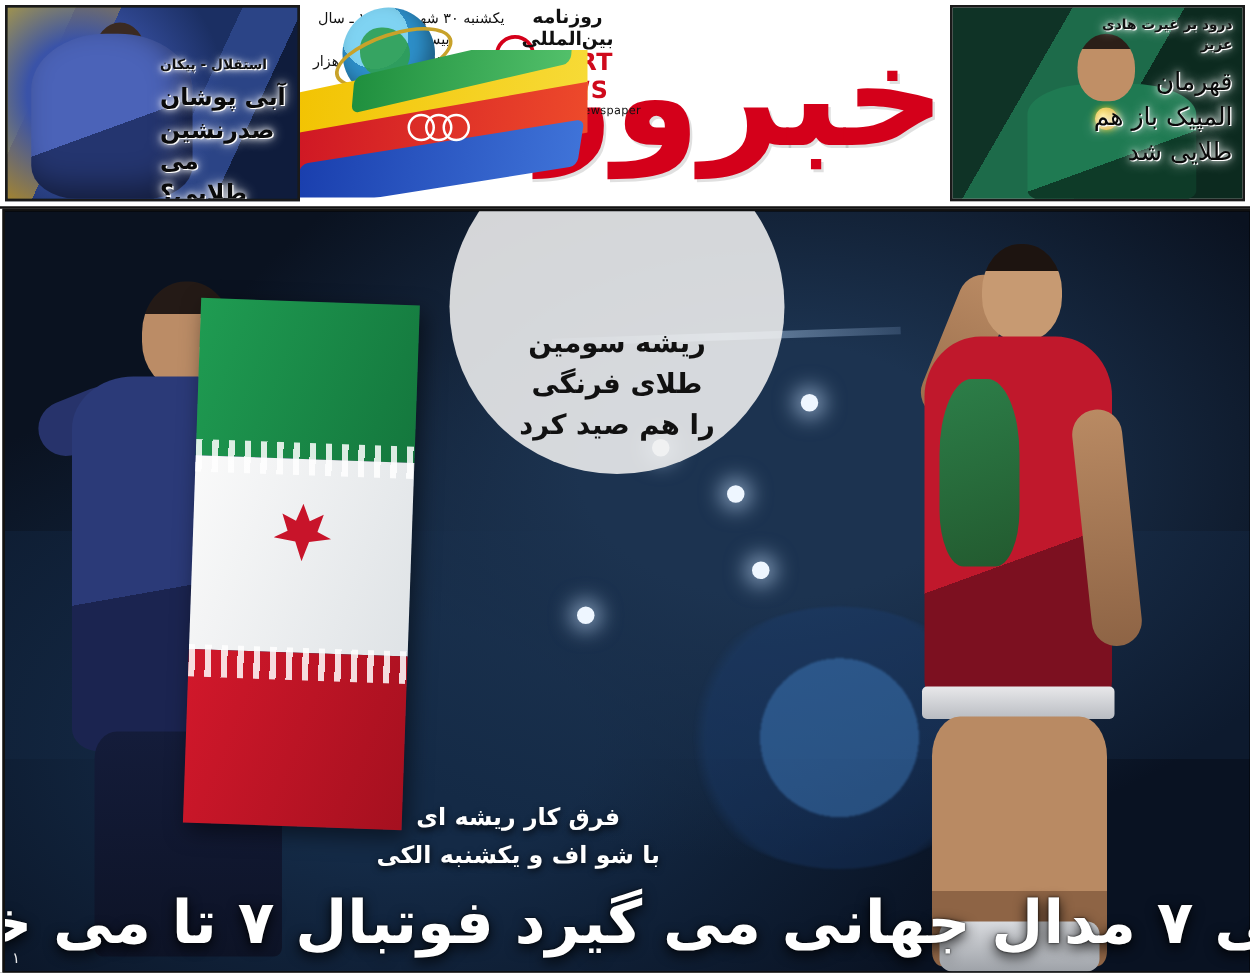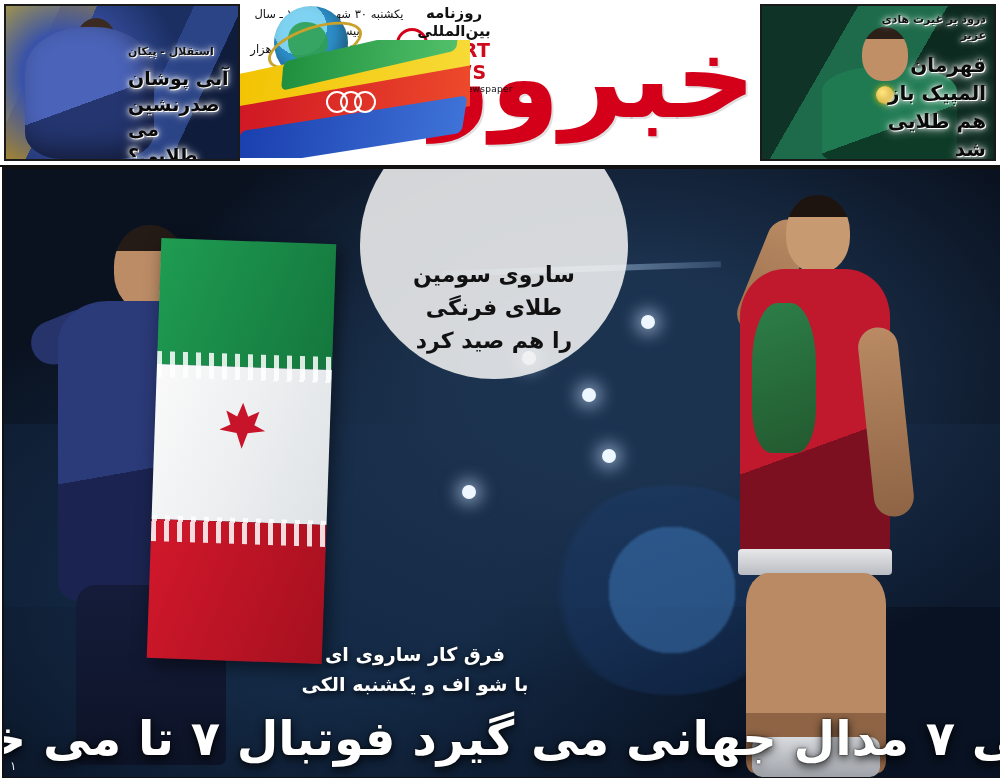--- a/index.html
+++ b/index.html
@@ -157,21 +157,21 @@
   .promo-right .kicker {
     font-size: 11px;
     line-height: 1.45;
     font-weight: bold;
     color: #111;
     text-shadow: 0 0 4px #fff, 0 0 9px #fff, 1px 1px 0 #fff;
   }
   .promo-right .headline {
     margin-top: 7px;
     font-size: 20px;
-    font-weight: bold;
+    font-weight: normal;
     line-height: 1.4;
     color: #0a0a0a;
     text-shadow: 0 0 5px #fff, 0 0 11px #fff, 1px 1px 0 #fff;
   }
 
   
   .nameplate {
     position: absolute;
     left: 240px;
     right: 240px;
@@ -768,28 +768,28 @@
       <div class="fr-head"></div>
       <div class="fr-singlet"></div>
       <div class="fr-arm-down"></div>
       <div class="fr-belt"></div>
       <div class="fr-legs"></div>
       <div class="fr-shoe"></div>
     </div>
 
     <div class="circle-head">
       <div class="lines">
-        <div>ساروی سومین</div>
+        <div>ریشه سومین</div>
         <div>طلای فرنگی</div>
         <div>را هم صید کرد</div>
       </div>
     </div>
 
     <div class="deck">
-      <div>فرق کار ساروی ای</div>
+      <div>فرق کار ریشه ای</div>
       <div>با شو اف و یکشنبه الکی</div>
     </div>
 
     <div class="main-head">کشتی ۷ مدال جهانی می گیرد فوتبال ۷ تا می خورد!</div>
 
     <div class="corner-no">۱</div>
   </div>
 
 </div>
 

